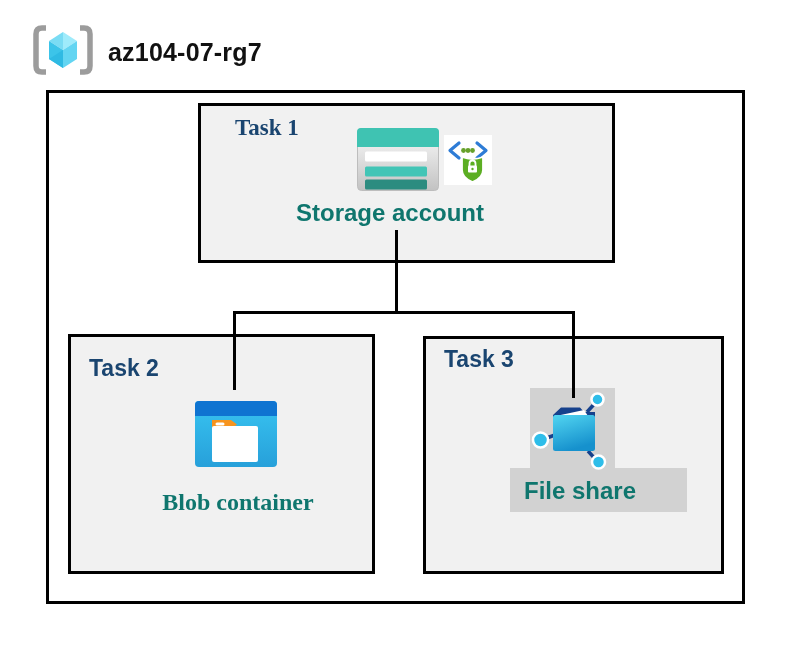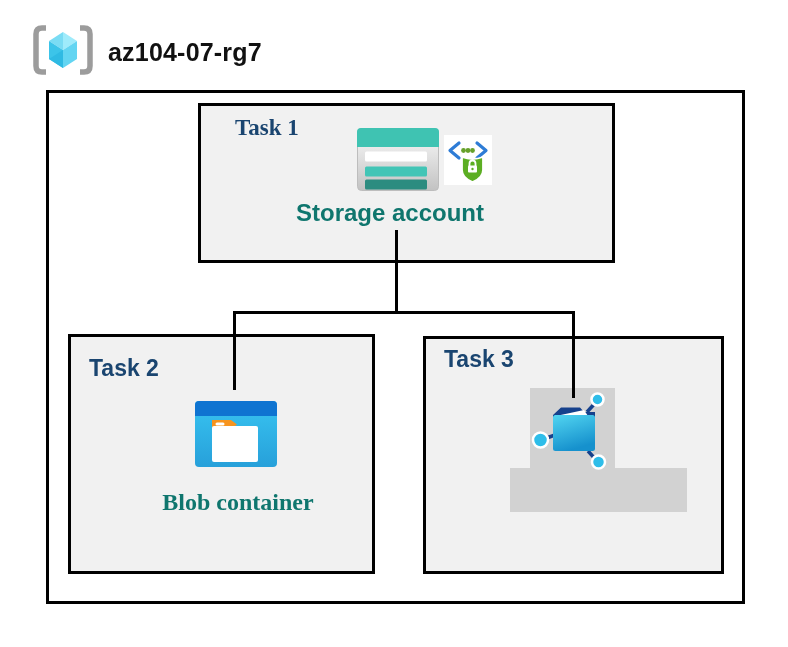--- a/index.html
+++ b/index.html
@@ -133,14 +133,15 @@
     <path d="M23,27 L31,19.5 L50,19.5 L54,24 L65,24 L65,45 L23,45 Z" fill="#16418c"></path>
     <polygon points="26,28 54,22 58,28" fill="#ffffff"></polygon>
     <rect x="23" y="27" width="42" height="36" rx="2.5" fill="url(#fs-folder)"></rect>
     <circle cx="67.5" cy="11.5" r="6" fill="#2ebde9" stroke="#ffffff" stroke-width="2.5"></circle>
     <circle cx="10.5" cy="52" r="7.5" fill="#2ebde9" stroke="#ffffff" stroke-width="2.5"></circle>
     <circle cx="68.5" cy="74" r="6.5" fill="#2ebde9" stroke="#ffffff" stroke-width="2.5"></circle>
   </svg>
 
   <div id="storage-label" class="res-label">Storage account</div>
   <div id="blob-label" class="res-label">Blob container</div>
+  <div id="fileshare-label" class="res-label">File share</div>
 
 </div>
 
 </body></html>

